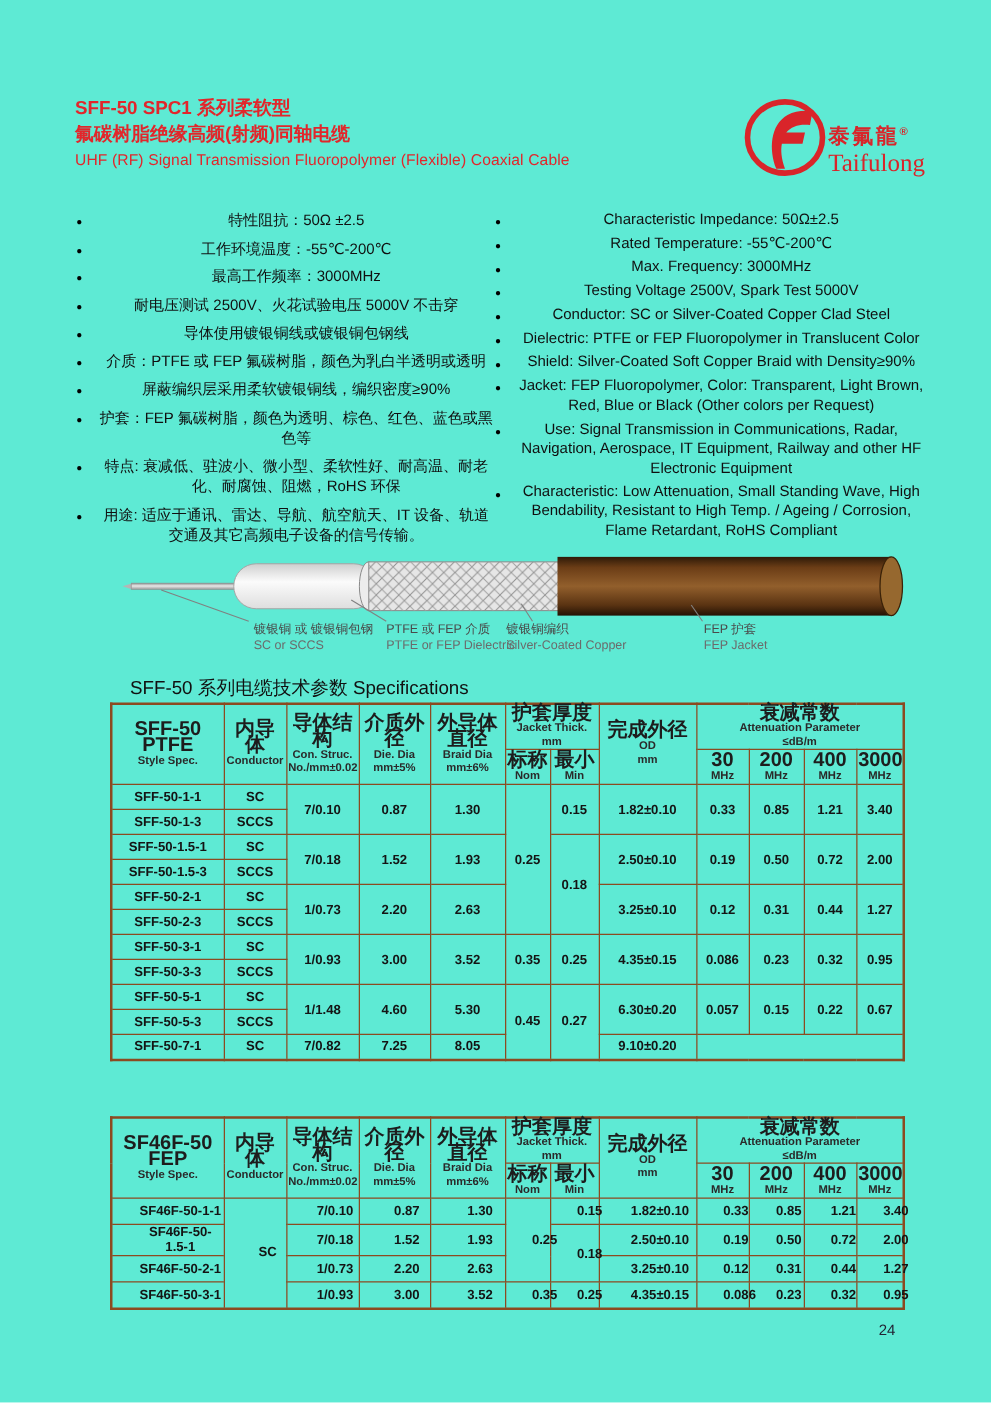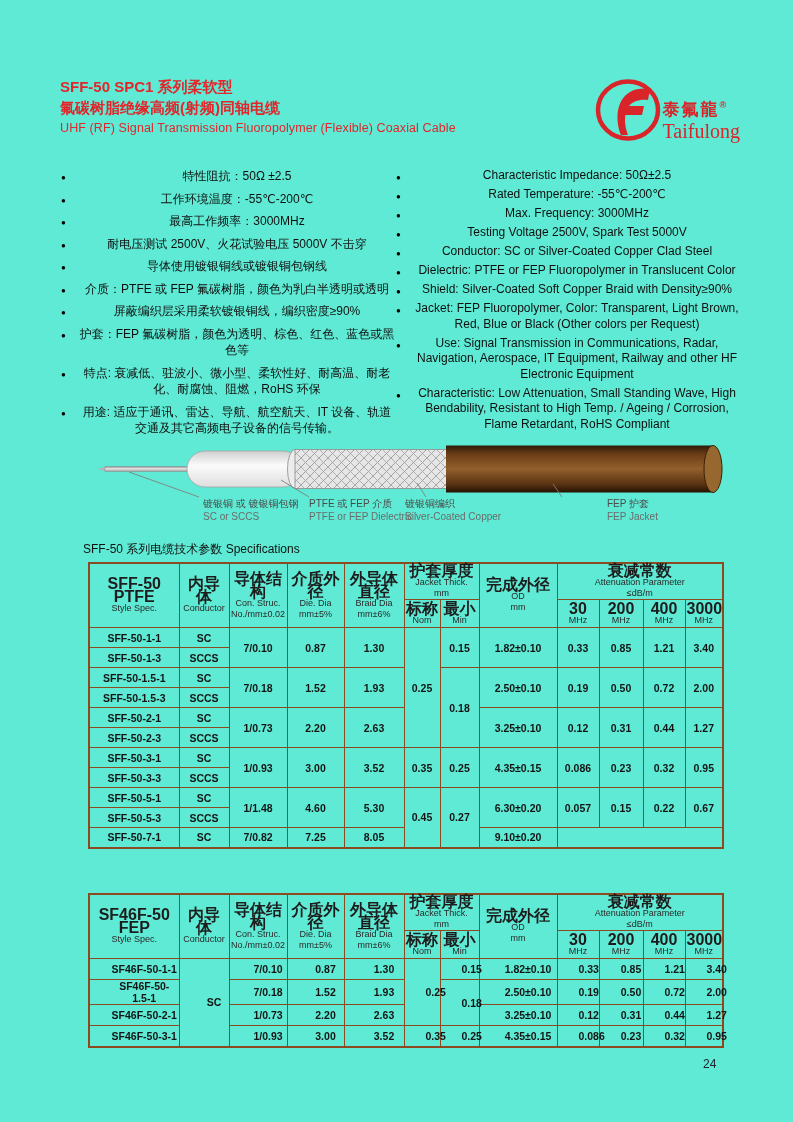--- a/index.html
+++ b/index.html
@@ -35,34 +35,34 @@
   .col-cn{width:335px;flex:none;}
   .col-cn li{line-height:16.5px;margin-bottom:6px;}
   .col-en{flex:1;margin-left:6px;}
   .col-en li{line-height:15.5px;margin-bottom:3.5px;}
   
   .diagram{position:absolute;top:440px;left:85px;width:645px;height:95px;}
   .diagram svg{position:absolute;left:0;top:0;}
   .dlabel{position:absolute;top:57px;white-space:nowrap;}
   .dlabel .cn{font-size:10px;color:#4a4a4a;line-height:13px;}
   .dlabel .en{font-size:10px;color:#6b6b6b;line-height:13px;}
-  .dl1{left:118px;}.dl2{left:224px;}.dl3{left:320px;}.dl4{left:478px;margin-left:44px;}
+  .dl1{left:118px;}.dl2{left:224px;}.dl3{left:320px;}.dl4{left:478px;}
   
-  .tbl-title{position:absolute;left:83px;font-size:12px;color:#111;}
+  .tbl-title{position:absolute;left:104px;font-size:15px;color:#111;}
   .tt1{top:541px;}.tt2{top:872px;}
   .spec{position:absolute;left:88px;border-collapse:collapse;table-layout:fixed;width:634px;border:2px solid var(--border);}
   .spec.t1{top:562px;}
   .spec.t2{top:893px;}
   .spec th,.spec td{border:1px solid var(--border);text-align:center;vertical-align:middle;padding:0 1px;}
   .spec .hrowA th{height:36px;}
   .spec .hrowB th{height:28px;}
   .spec td{height:20px;font-size:10.5px;font-weight:600;color:#141414;}
   .spec.t2 td{height:21px;padding-left:21px;}
   .hcn{display:block;font-size:16px;font-weight:bold;color:#1d1d1d;line-height:13px;}
-  .hen{display:block;font-size:9px;font-weight:normal;color:#2a2a2a;line-height:11px;}
+  .hen{display:block;font-size:9px;font-weight:bold;color:#2a2a2a;line-height:11px;}
   .pagenum{position:absolute;top:1057px;left:703px;font-size:12px;color:#223;}
 </style>
 </head>
 <body>
 
 <div class="page">
 
   <div class="header">
     <div class="titles">
       <div class="title-cn">SFF-50 SPC1 系列柔软型</div>

